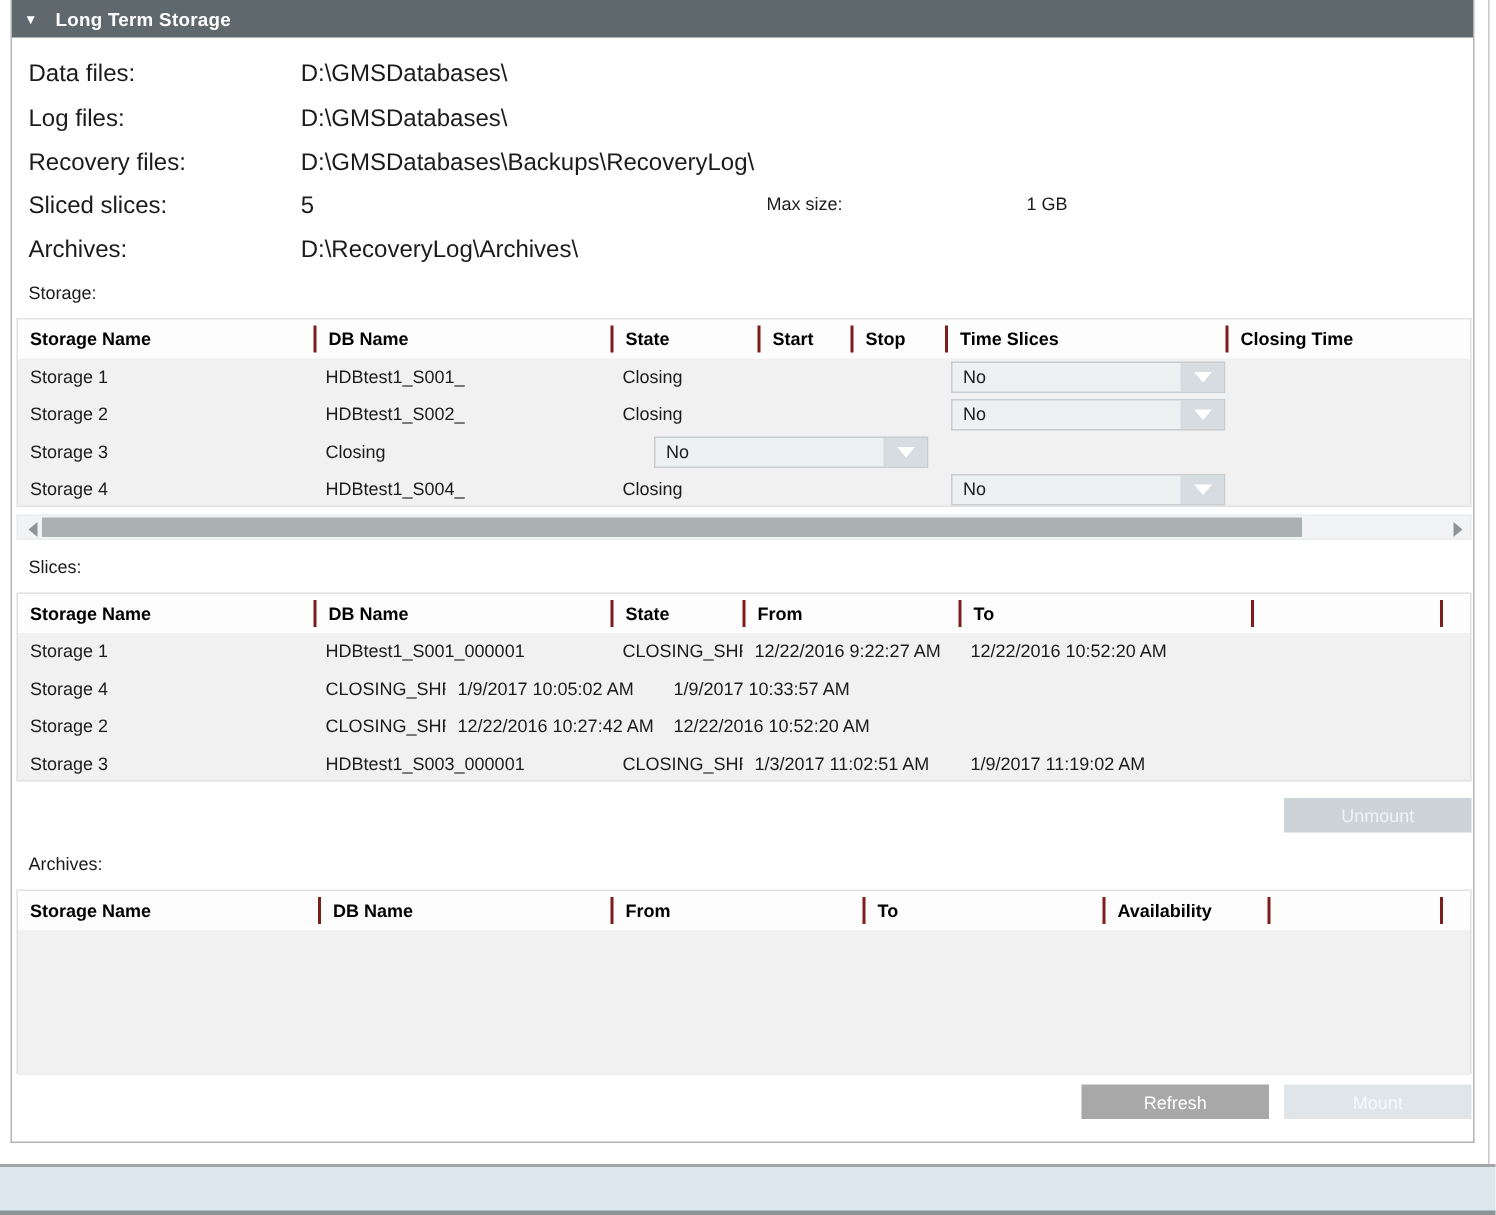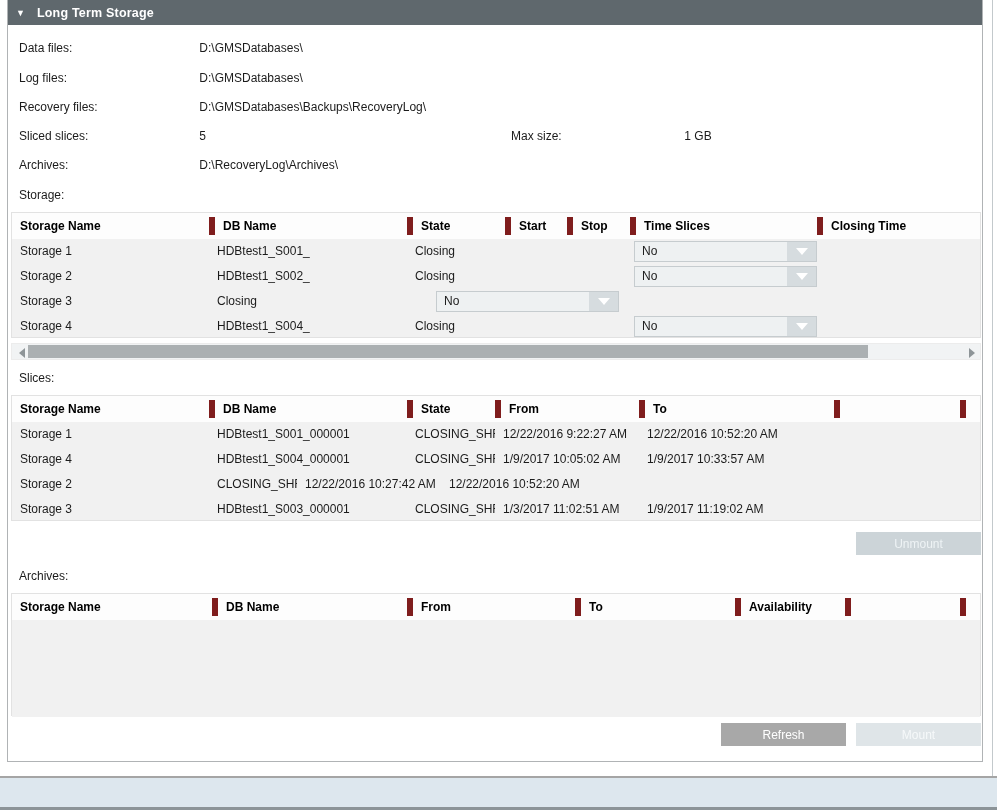--- a/index.html
+++ b/index.html
@@ -12,36 +12,36 @@
     position:absolute;left:7px;top:0;width:976px;height:762px;
     background:#ffffff;border:1px solid #b0b3b5;border-top:none;box-sizing:border-box;
   }
   .panel-header{
     position:absolute;left:0;top:0;width:100%;height:25px;
     background:#5f686d;color:#ffffff;display:flex;align-items:center;
     font-size:12.5px;font-weight:600;
   }
   .tri{font-size:9px;margin-left:8px;color:#ffffff;}
   .panel-title{margin-left:12px;letter-spacing:.2px;}
-  .field{position:absolute;left:11px;height:16px;font-size:12px;white-space:nowrap;}
+  .field{position:absolute;left:11px;height:16px;font-size:16px;white-space:nowrap;}
   .flabel{display:inline-block;width:177px;}
   .fvalue{display:inline-block;}
   .field-inline{position:absolute;height:16px;font-size:12px;white-space:nowrap;}
   .sec-label{position:absolute;left:11px;font-size:12px;}
   .tbl{
     position:absolute;left:3px;width:970px;background:#f1f1f1;
     border:1px solid #e2e2e2;box-sizing:border-box;
   }
   .thead{display:flex;height:26px;background:#fdfdfd;}
   .th{
     box-sizing:border-box;padding-left:8px;font-size:12px;font-weight:bold;color:#000;
     white-space:nowrap;overflow:hidden;display:flex;align-items:center;
     margin:4px 0;height:18px;
   }
-  .th + .th{border-left:6px solid #7f1d1d;}
+  .th + .th{border-left:2px solid #7f1d1d;}
   .tr{display:flex;height:25px;align-items:flex-start;}
   .td{
     box-sizing:border-box;padding-left:8px;font-size:12px;white-space:nowrap;
     overflow:hidden;height:25px;line-height:25px;
   }
   .flex1{flex:1;}
   .combo-cell{padding-left:4px;display:flex;align-items:center;}
   .combo{
     display:flex;width:183px;height:21px;box-sizing:border-box;
     border:1px solid #c6cccf;background:#eef1f2;align-items:stretch;cursor:default;
@@ -217,21 +217,20 @@
       <div class="td" style="width:197px">Storage 1</div>
       <div class="td" style="width:198px">HDBtest1_S001_000001</div>
       <div class="td" style="width:88px">CLOSING_SHR</div>
       <div class="td" style="width:144px">12/22/2016 9:22:27 AM</div>
       <div class="td" style="width:195px">12/22/2016 10:52:20 AM</div>
       <div class="td flex1"></div>
     </div>
 
     <div class="tr">
       <div class="td" style="width:197px">Storage 4</div>
-      <div class="td" style="width:198px">HDBtest1_S004_000001</div>
       <div class="td" style="width:88px">CLOSING_SHR</div>
       <div class="td" style="width:144px">1/9/2017 10:05:02 AM</div>
       <div class="td" style="width:195px">1/9/2017 10:33:57 AM</div>
       <div class="td flex1"></div>
     </div>
 
     <div class="tr">
       <div class="td" style="width:197px">Storage 2</div>
       <div class="td" style="width:88px">CLOSING_SHR</div>
       <div class="td" style="width:144px">12/22/2016 10:27:42 AM</div>

